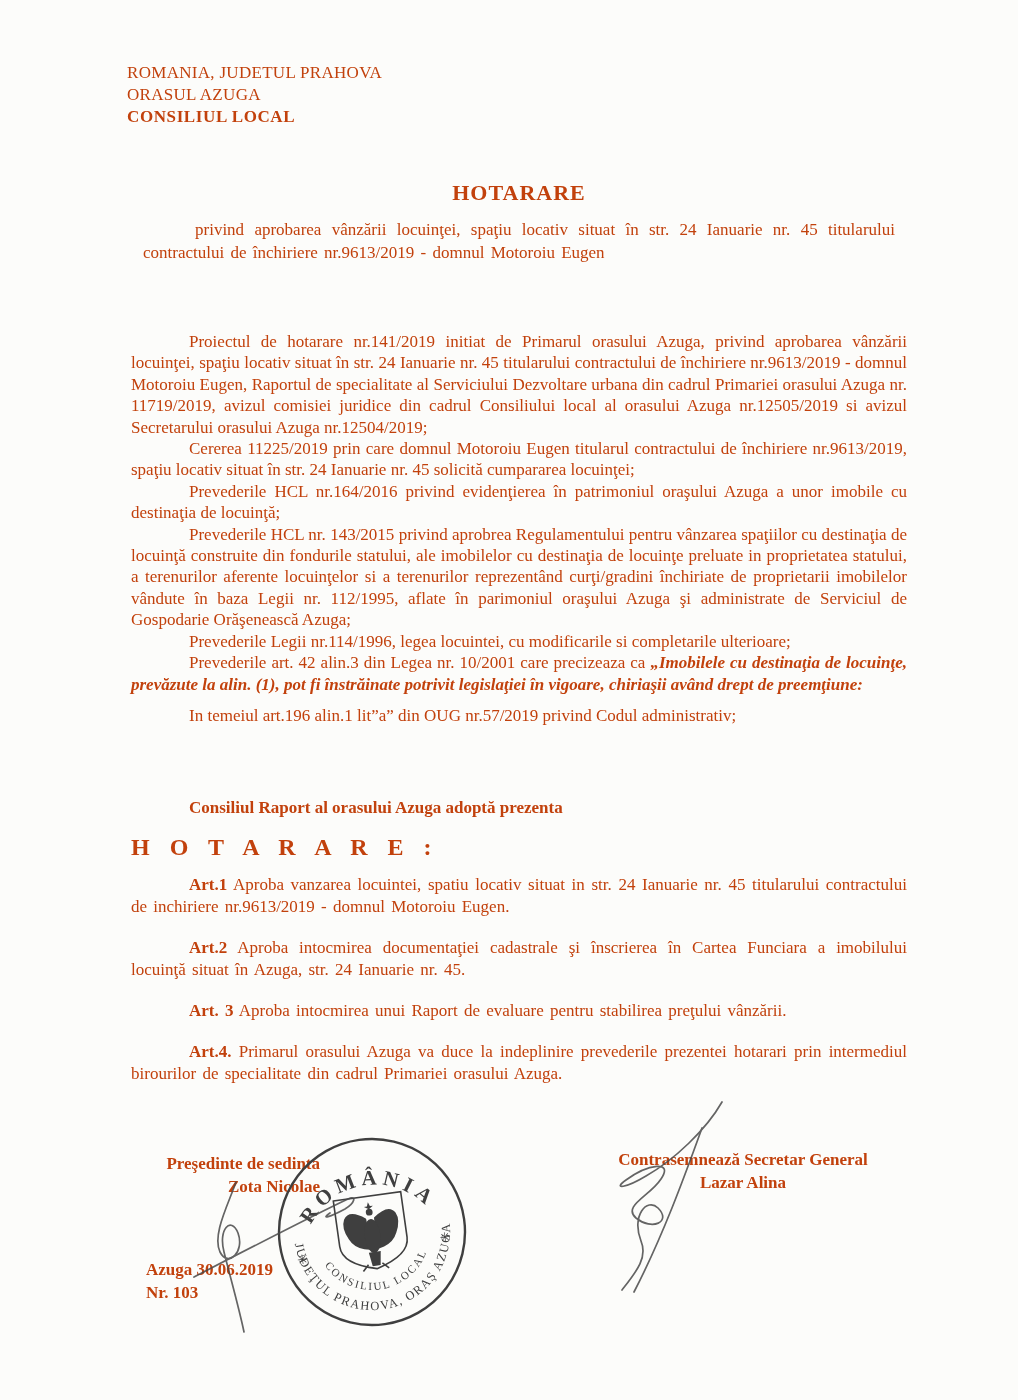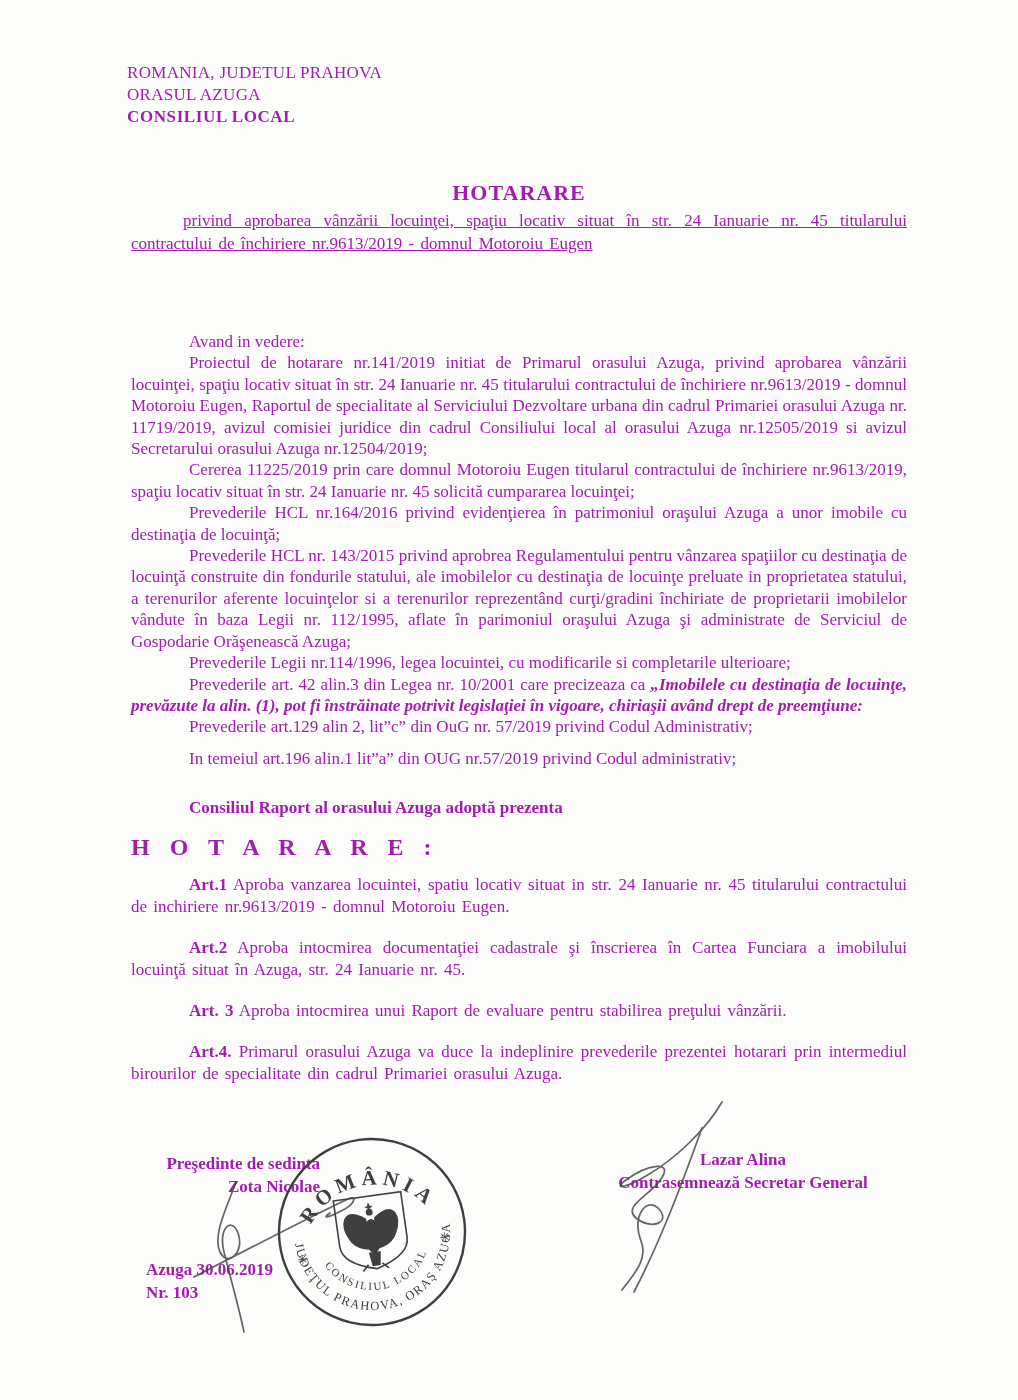--- a/index.html
+++ b/index.html
@@ -1,29 +1,29 @@
 <!DOCTYPE html>
 <html><head>
 <meta charset="utf-8">
 <style>
   html,body { margin:0; padding:0; }
   .page {
     position:relative;
     width:1018px; height:1400px;
     background:#fcfcfa;
     font-family:"Liberation Serif", serif;
-    color:#a21caf;
+    color:#c2410c;
     overflow:hidden;
   }
   .letterhead { position:absolute; left:127px; top:62px; font-size:17px; line-height:22px; letter-spacing:.3px; }
   .letterhead .bold { font-weight:bold; letter-spacing:.6px; }
 
   .title-block { position:absolute; left:131px; top:180px; width:776px; }
   .doc-title { text-align:center; font-weight:bold; font-size:22px; letter-spacing:1px; margin:0 0 3px 0; }
-  .doc-subtitle { margin:0; font-size:17px; line-height:23px; text-align:justify; text-indent:52px; word-spacing:2px;text-decoration:underline; }
+  .doc-subtitle { margin:12px; font-size:17px; line-height:23px; text-align:justify; text-indent:52px; word-spacing:2px; }
 
   .body-block { position:absolute; left:131px; top:331px; width:776px; font-size:17px; line-height:21.4px; }
   .body-block p { margin:0; text-align:justify; text-indent:58px; }
   .gap-sm { margin-top:10px !important; }
 
   .decision-block { position:absolute; left:131px; top:797px; width:776px; font-size:17px; line-height:22px; }
   .decision-block p { margin:0; text-align:justify; text-indent:58px; }
   .adoption { font-weight:bold; }
   .decision-heading { text-align:center; text-indent:0 !important; font-weight:bold; font-size:24px; letter-spacing:7px; margin-top:17px !important; }
   .article { margin-top:16px !important; word-spacing:2px; }
@@ -48,28 +48,26 @@
     <div>ORASUL  AZUGA</div>
     <div class="bold">CONSILIUL LOCAL</div>
   </div>
 
   <div class="title-block">
     <p class="doc-title">HOTARARE</p>
     <p class="doc-subtitle">privind aprobarea  vânzării locuinţei, spaţiu locativ situat în str. 24 Ianuarie nr. 45 titularului contractului de închiriere nr.9613/2019  - domnul Motoroiu Eugen</p>
   </div>
 
   <div class="body-block">
-    <p>Avand in vedere:</p>
     <p>Proiectul de hotarare nr.141/2019 initiat de Primarul orasului Azuga,  privind aprobarea vânzării locuinţei, spaţiu locativ situat în str. 24 Ianuarie nr. 45 titularului contractului de închiriere nr.9613/2019 - domnul Motoroiu Eugen, Raportul de specialitate al Serviciului Dezvoltare urbana din cadrul Primariei orasului Azuga nr. 11719/2019, avizul comisiei juridice  din cadrul Consiliului local al orasului Azuga nr.12505/2019 si avizul  Secretarului orasului Azuga nr.12504/2019;</p>
     <p>Cererea 11225/2019 prin care domnul Motoroiu Eugen titularul contractului de închiriere nr.9613/2019, spaţiu locativ situat în str. 24 Ianuarie nr. 45 solicită cumpararea locuinţei;</p>
     <p>Prevederile HCL nr.164/2016 privind evidenţierea în patrimoniul oraşului Azuga a unor imobile cu destinaţia de locuinţă;</p>
     <p>Prevederile HCL nr. 143/2015 privind aprobrea Regulamentului pentru vânzarea spaţiilor cu destinaţia de locuinţă construite din fondurile statului, ale imobilelor cu destinaţia de locuinţe preluate in proprietatea statului, a terenurilor aferente locuinţelor si a terenurilor reprezentând curţi/gradini închiriate de proprietarii imobilelor vândute în baza Legii nr. 112/1995, aflate în parimoniul oraşului Azuga şi administrate de Serviciul de Gospodarie Orăşenească Azuga;</p>
     <p>Prevederile Legii nr.114/1996, legea locuintei, cu modificarile si completarile ulterioare;</p>
     <p><span>Prevederile art. 42 alin.3 din Legea nr. 10/2001 care precizeaza ca </span><span class="quote">„Imobilele cu destinaţia de locuinţe, prevăzute la alin. (1), pot fi înstrăinate potrivit legislaţiei în vigoare, chiriaşii având drept de preemţiune:</span></p>
-    <p>Prevederile art.129 alin 2, lit”c” din OuG nr. 57/2019 privind Codul Administrativ;</p>
     <p class="gap-sm">In temeiul art.196 alin.1 lit”a” din OUG nr.57/2019 privind Codul administrativ;</p>
   </div>
 
   <div class="decision-block">
     <p class="adoption">Consiliul Raport al orasului Azuga adoptă prezenta</p>
     <p class="decision-heading">H O T A R A R E :</p>
     <p class="article"><span class="art-label">Art.1</span><span> Aproba  vanzarea locuintei, spatiu locativ situat in  str. 24 Ianuarie nr. 45 titularului contractului de inchiriere  nr.9613/2019 -  domnul Motoroiu Eugen.</span></p>
     <p class="article mt-lg"><span class="art-label">Art.2</span><span> Aproba intocmirea documentaţiei cadastrale şi înscrierea în Cartea Funciara a imobilului locuinţă situat în Azuga, str. 24 Ianuarie nr. 45.</span></p>
     <p class="article mt-lg"><span class="art-label">Art. 3</span><span> Aproba intocmirea unui Raport de evaluare pentru stabilirea preţului vânzării.</span></p>
     <p class="article mt-lg"><span class="art-label">Art.4.</span><span> Primarul orasului Azuga va duce la indeplinire prevederile prezentei hotarari prin intermediul birourilor de specialitate din cadrul Primariei orasului Azuga.</span></p>
@@ -79,22 +77,22 @@
     <div>Preşedinte de sedinta</div>
     <div>Zota Nicolae</div>
   </div>
 
   <div class="date-block">
     <div>Azuga 30.06.2019</div>
     <div>Nr. 103</div>
   </div>
 
   <div class="sig-right">
+    <div>Contrasemnează  Secretar General</div>
     <div>Lazar Alina</div>
-    <div>Contrasemnează  Secretar General</div>
   </div>
 
   <svg class="stamp-svg" width="200" height="200" viewBox="0 0 200 200">
     <g transform="rotate(-8 100 100)" stroke="#3f3f3f" fill="none" stroke-width="2.4">
       <circle cx="100" cy="100" r="93"></circle>
       <g stroke="none" fill="#3f3f3f">
         <path id="arcTop" d="M 30,112 A 71,71 0 0 1 170,112" fill="none" stroke="none"></path>
         <path id="arcRing" d="M 22,100 A 78,78 0 0 0 178,100" fill="none" stroke="none"></path>
         <path id="arcInner" d="M 42,100 A 58,58 0 0 0 158,100" fill="none" stroke="none"></path>
         <text font-size="21" font-weight="bold" letter-spacing="5" font-family="Liberation Serif, serif">

